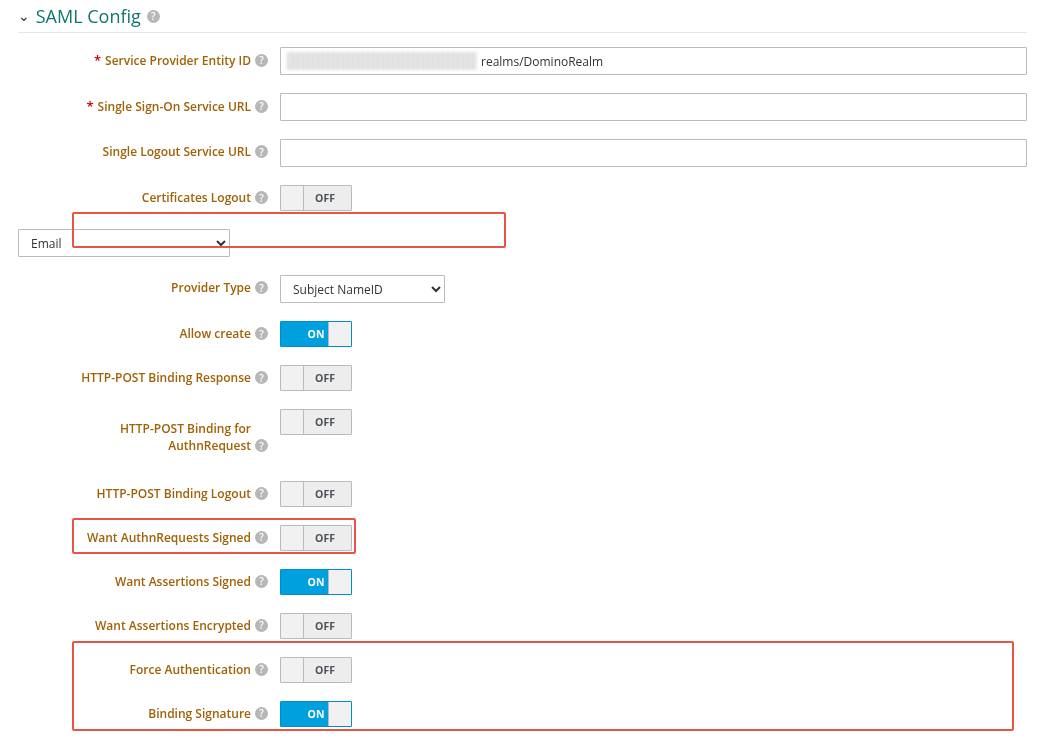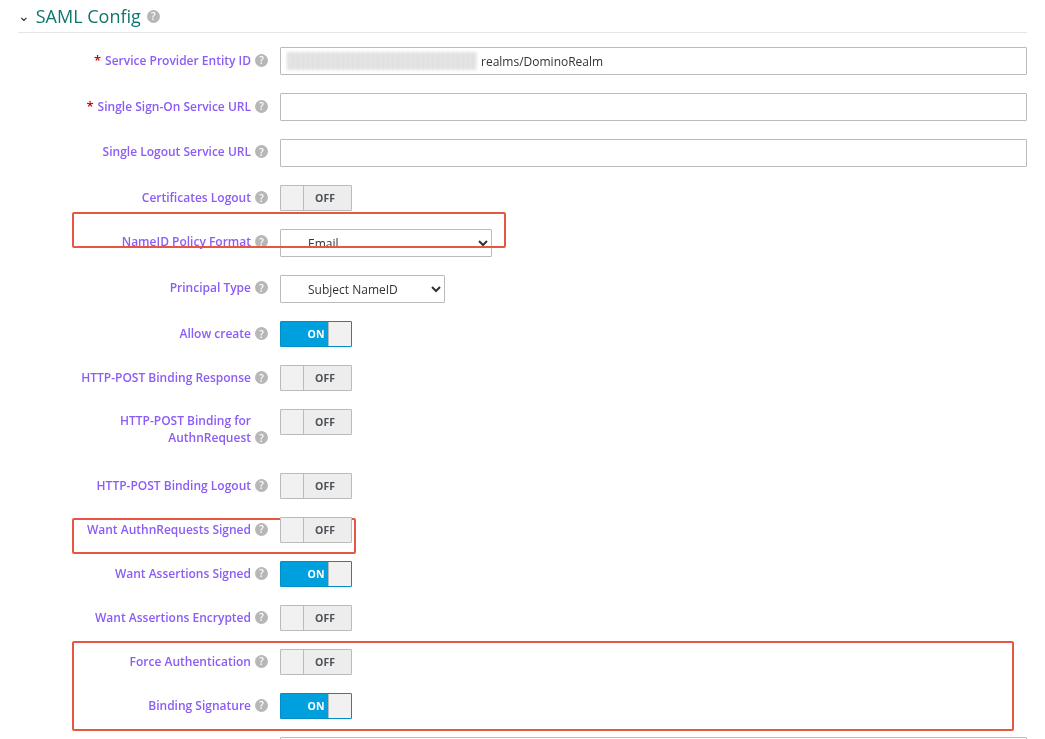--- a/index.html
+++ b/index.html
@@ -65,33 +65,33 @@
     gap: 4px;
     padding-right: 12px;
     padding-top: 4px;
   }
   .label-col .req {
     color: #cc0000;
     font-weight: 600;
   }
   .label-col label {
     font-weight: 600;
-    color: #8b5cf6;
+    color: #a16207;
     font-size: 12px;
     text-align: right;
   }
   .field-col {
     flex: 1;
     display: flex;
     align-items: center;
   }
   input.text-input, select.select-input, textarea.text-area {
     font-family: inherit;
     font-size: 12px;
-    padding: 4px 23px;
+    padding: 4px 8px;
     border: 1px solid #bbb;
     border-radius: 1px;
     background: #fff;
     color: #333;
   }
   input.text-input { width: 100%; height: 28px; }
   select.select-input { height: 28px; }
   .select-wide { width: 212px; }
   .select-mid { width: 165px; }
   textarea.text-area {
@@ -221,34 +221,30 @@
     </div>
     <div class="field-col">
       <div class="toggle off">
         <span class="knob"></span>
           <span class="track-text">OFF</span>
       </div>
     </div>
   </div>
 
   <div class="form-row">
-    <div class="label-col">
-      <label>NameID Policy Format</label>
-      <span class="help-icon"></span>
-    </div>
     <div class="field-col">
       <select class="select-input select-wide">
         <option>Email</option>
       </select>
     </div>
   </div>
 
   <div class="form-row">
     <div class="label-col">
-      <label>Principal Type</label>
+      <label>Provider Type</label>
       <span class="help-icon"></span>
     </div>
     <div class="field-col">
       <select class="select-input select-mid">
         <option>Subject NameID</option>
       </select>
     </div>
   </div>
 
   <div class="form-row">
@@ -271,21 +267,21 @@
     </div>
     <div class="field-col">
       <div class="toggle off">
         <span class="knob"></span>
           <span class="track-text">OFF</span>
       </div>
     </div>
   </div>
 
   <div class="form-row" style="margin-bottom:26px;">
-    <div class="label-col" style="flex-wrap:wrap; align-items:flex-start; line-height:1.4;">
+    <div class="label-col" style="flex-wrap:wrap; align-items:flex-start; line-height:1.4;margin-top:8px;">
       <label style="text-align:right; max-width:210px;">HTTP-POST Binding for AuthnRequest</label>
       <span class="help-icon" style="margin-top:18px;"></span>
     </div>
     <div class="field-col">
       <div class="toggle off">
         <span class="knob"></span>
           <span class="track-text">OFF</span>
       </div>
     </div>
   </div>

